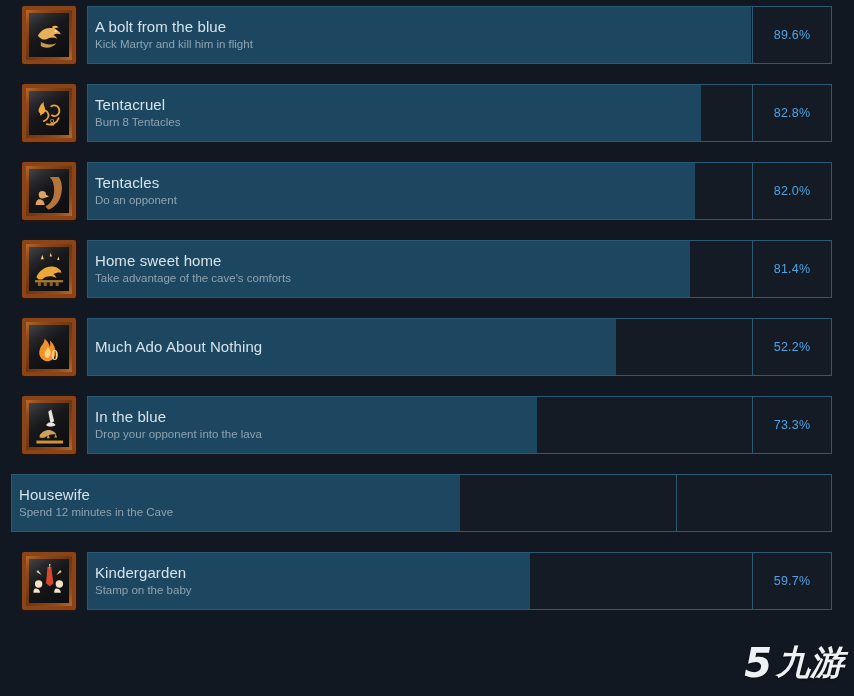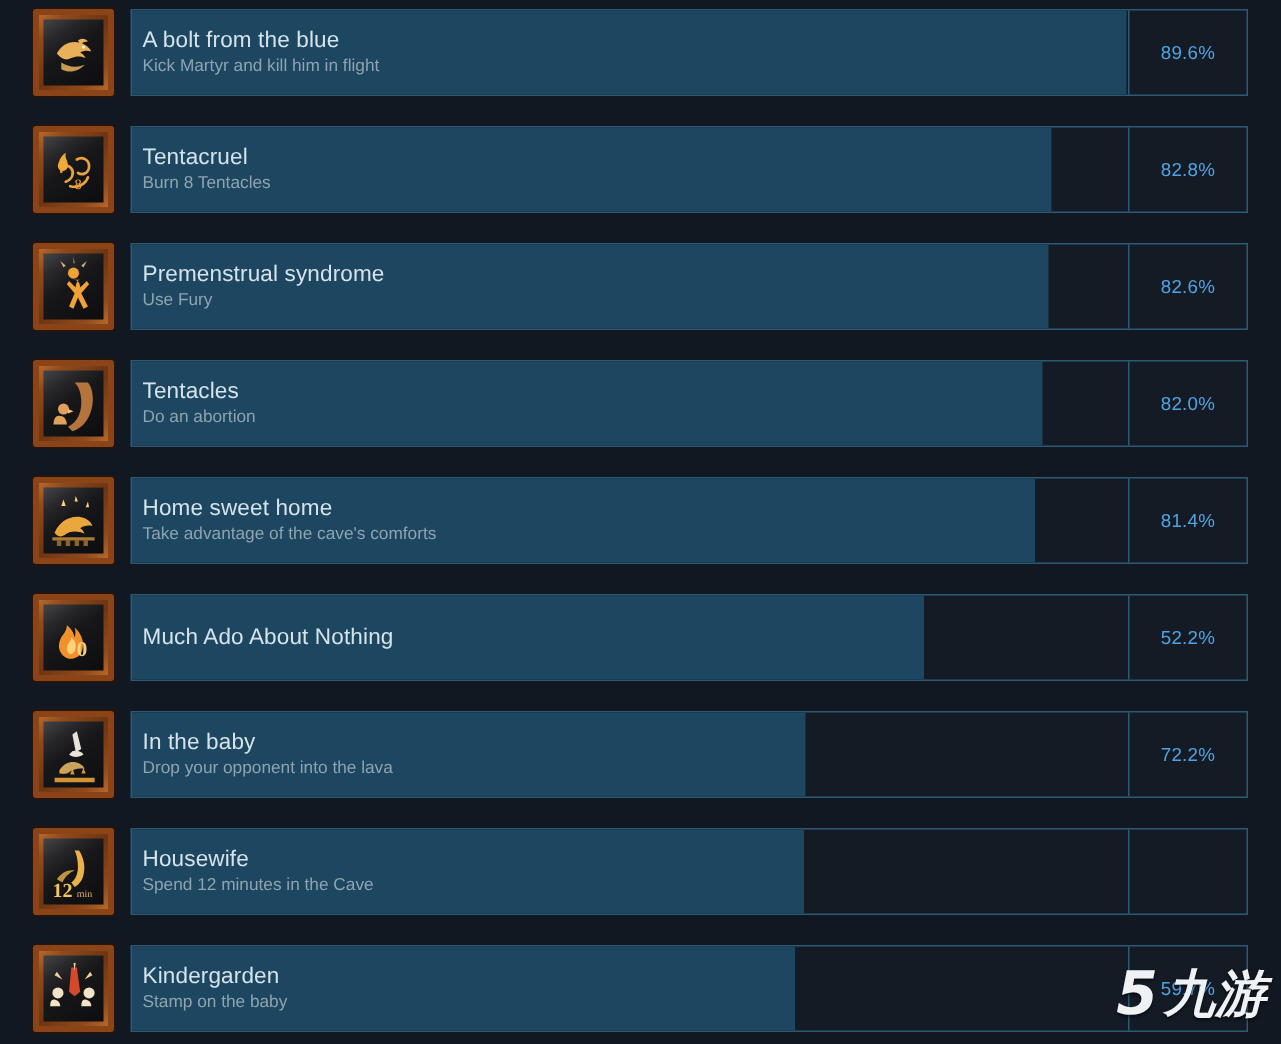--- a/index.html
+++ b/index.html
@@ -133,21 +133,21 @@
     text-shadow:0 1px 2px rgba(0,0,0,.6);
     font-family:"DejaVu Sans", sans-serif;
   }
   #watermark .wm-text{
     font-size:34px;
     line-height:36px;
     font-weight:bold;
     font-style:italic;
     color:#eef2f5;
     text-shadow:0 1px 2px rgba(0,0,0,.6);
-    font-family:Liberation Sans, sans-serif;
+    font-family:Liberation Serif, serif;
   }
 </style>
 </head>
 <body>
 
 <div id="achievements">
     <div class="ach-row">
       <div class="ach-icon-wrap">
         <div class="ach-icon">
           <div class="inner">
@@ -198,63 +198,36 @@
           </div>
         </div>
         <div class="ach-pct">82.8%</div>
       </div>
     </div>
     <div class="ach-row">
       <div class="ach-icon-wrap">
         <div class="ach-icon">
           <div class="inner">
             <svg viewBox="0 0 54 58">
-              <g fill="#f0a236">
-                <circle cx="27" cy="17" r="5"></circle>
-                <path d="M27 23c4 0 6 3 6 7l6-6 2 3-7 8 6 12-4 2-5-10-4 10-4-2 5-12-7-8 2-3 6 6c0-4 2-7 4-7z"></path>
-              </g>
-              <g fill="#ffd27a" opacity=".8">
-                <path d="M18 12l-3-6 5 4zM36 12l3-6-5 4zM27 8l0-6 1 6z"></path>
-              </g>
-            </svg>
-          </div>
-        </div>
-      </div>
-      <div class="ach-body">
-        <div class="ach-left">
-          <div class="ach-bar" style="width: 611.2px;"></div>
-          <div class="ach-text">
-            <div class="ach-name">Premenstrual syndrome</div>
-            <div class="ach-desc">Use Fury</div>
-          </div>
-        </div>
-        <div class="ach-pct">82.6%</div>
-      </div>
-    </div>
-    <div class="ach-row">
-      <div class="ach-icon-wrap">
-        <div class="ach-icon">
-          <div class="inner">
-            <svg viewBox="0 0 54 58">
               <path d="M40 10c5 6 6 18 2 28-3 8-9 14-16 16l-4-4c8-4 12-12 12-22 0-8-2-14-6-18z" fill="#b4743c"></path>
               <g fill="#e0a15e">
                 <circle cx="18" cy="34" r="5"></circle>
                 <path d="M14 40c4 0 7 3 7 8h-12c0-5 2-8 5-8z"></path>
               </g>
               <path d="M22 34l5 2-5 2z" fill="#f2c07d"></path>
             </svg>
           </div>
         </div>
       </div>
       <div class="ach-body">
         <div class="ach-left">
           <div class="ach-bar" style="width: 606.8px;"></div>
           <div class="ach-text">
             <div class="ach-name">Tentacles</div>
-            <div class="ach-desc">Do an abortion</div>
+            <div class="ach-desc">Do an opponent</div>
           </div>
         </div>
         <div class="ach-pct">82.0%</div>
       </div>
     </div>
     <div class="ach-row">
       <div class="ach-icon-wrap">
         <div class="ach-icon">
           <div class="inner">
             <svg viewBox="0 0 54 58">
@@ -320,42 +293,28 @@
                 <path d="M14 46l2-5 2 5zM24 47l2-6 2 6zM34 46l2-5 2 5z"></path>
               </g>
             </svg>
           </div>
         </div>
       </div>
       <div class="ach-body">
         <div class="ach-left">
           <div class="ach-bar" style="width: 449.2px;"></div>
           <div class="ach-text">
-            <div class="ach-name">In the baby</div>
+            <div class="ach-name">In the blue</div>
             <div class="ach-desc">Drop your opponent into the lava</div>
           </div>
         </div>
-        <div class="ach-pct">72.2%</div>
-      </div>
-    </div>
-    <div class="ach-row">
-      <div class="ach-icon-wrap">
-        <div class="ach-icon">
-          <div class="inner">
-            <svg viewBox="0 0 54 58">
-              <g fill="#eab14a">
-                <path d="M32 10c4 6 6 14 4 22-1 5-4 9-8 11l-3-4c4-3 6-8 6-14 0-6-1-11-3-15z"></path>
-                <path d="M12 36c4-6 10-9 16-8-5 2-9 6-11 11z" opacity=".8"></path>
-              </g>
-              <text x="8" y="52" font-size="18" font-weight="bold" fill="#f0c463" font-family="serif">12</text>
-              <text x="30" y="52" font-size="9" fill="#e2b25c" font-family="serif">min</text>
-            </svg>
-          </div>
-        </div>
-      </div>
+        <div class="ach-pct">73.3%</div>
+      </div>
+    </div>
+    <div class="ach-row">
       <div class="ach-body">
         <div class="ach-left">
           <div class="ach-bar" style="width: 448.4px;"></div>
           <div class="ach-text">
             <div class="ach-name">Housewife</div>
             <div class="ach-desc">Spend 12 minutes in the Cave</div>
           </div>
         </div>
       </div>
     </div>

